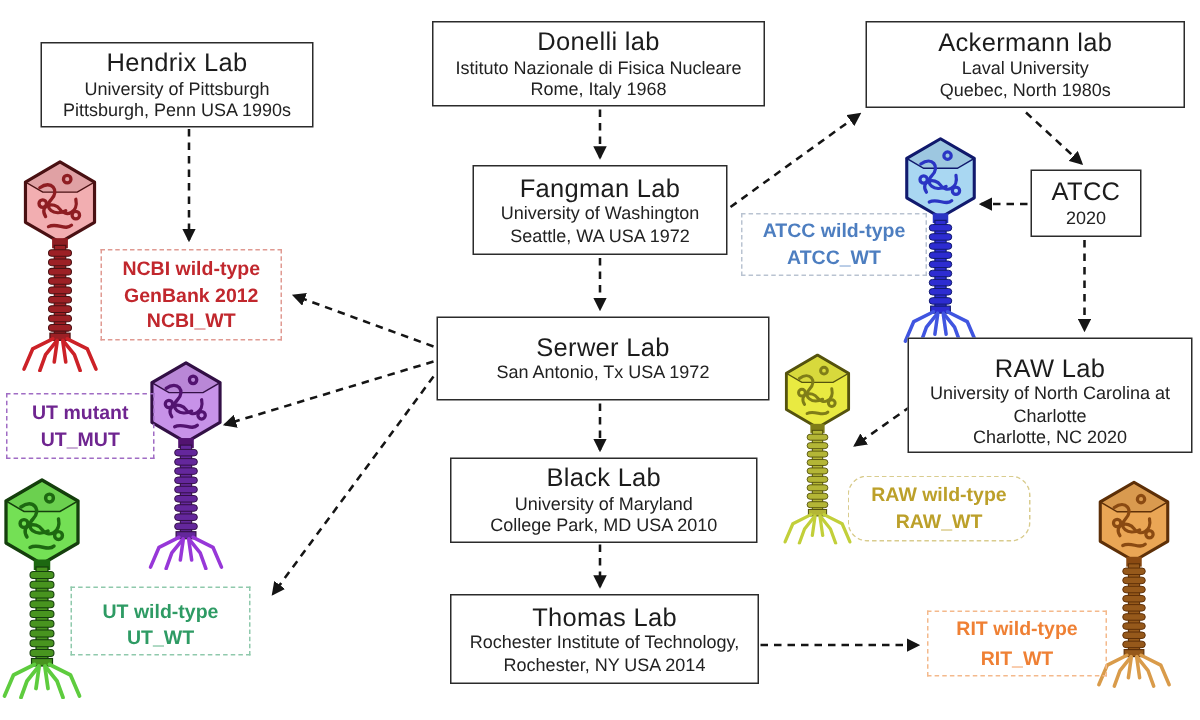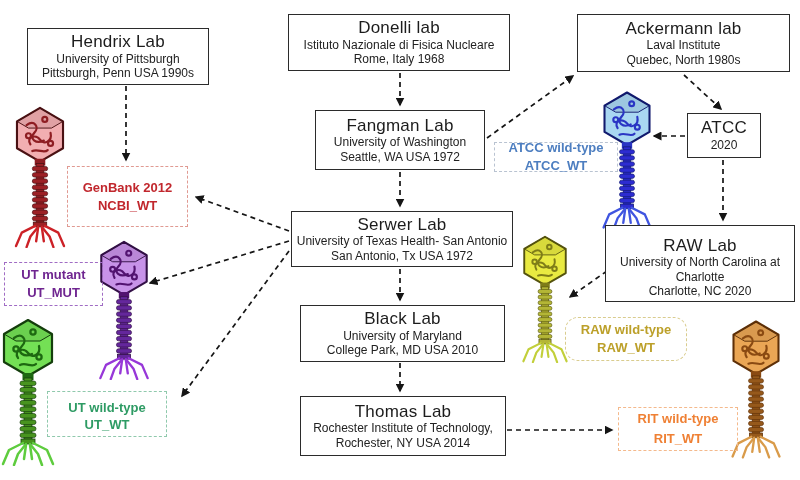--- a/index.html
+++ b/index.html
@@ -107,38 +107,37 @@
   </div>
 
   <div class="lab" style="left:288px;top:14px;width:222px;height:57px;">
     <div class="lab-title">Donelli lab</div>
     <div class="lab-sub">Istituto Nazionale di Fisica Nucleare</div>
     <div class="lab-sub">Rome, Italy 1968</div>
   </div>
 
   <div class="lab" style="left:577px;top:14px;width:213px;height:58px;">
     <div class="lab-title">Ackermann lab</div>
-    <div class="lab-sub">Laval Institute</div>
+    <div class="lab-sub">Laval University</div>
     <div class="lab-sub">Quebec, North 1980s</div>
   </div>
 
   <div class="lab" style="left:315px;top:110px;width:170px;height:60px;">
     <div class="lab-title">Fangman Lab</div>
     <div class="lab-sub">University of Washington</div>
     <div class="lab-sub">Seattle, WA USA 1972</div>
   </div>
 
   <div class="lab" style="left:687px;top:113px;width:74px;height:45px;">
     <div class="lab-title">ATCC</div>
     <div class="lab-sub">2020</div>
   </div>
 
   <div class="lab" style="left:291px;top:211px;width:222px;height:56px;">
     <div class="lab-title">Serwer Lab</div>
-    <div class="lab-sub">University of Texas Health- San Antonio</div>
     <div class="lab-sub">San Antonio, Tx USA 1972</div>
   </div>
 
   <div class="lab" style="left:605px;top:225px;width:190px;height:77px;justify-content:flex-end;">
     <div class="lab-title">RAW Lab</div>
     <div class="lab-sub" style="max-width:170px;">University of North Carolina at Charlotte</div>
     <div class="lab-sub">Charlotte, NC 2020</div>
   </div>
 
   <div class="lab" style="left:300px;top:305px;width:205px;height:57px;">
@@ -147,35 +146,36 @@
     <div class="lab-sub">College Park, MD USA 2010</div>
   </div>
 
   <div class="lab" style="left:300px;top:396px;width:206px;height:60px;">
     <div class="lab-title">Thomas Lab</div>
     <div class="lab-sub">Rochester Institute of Technology,</div>
     <div class="lab-sub">Rochester, NY USA 2014</div>
   </div>
 
   <div class="sample" style="left: 67px; top: 166px; width: 121px; height: 61px; color: rgb(193, 39, 45); border-color: rgb(224, 154, 146);">
+    <div>NCBI wild-type</div>
     <div>GenBank 2012</div>
     <div>NCBI_WT</div>
   </div>
 
   <div class="sample" style="left: 4px; top: 262px; width: 99px; height: 44px; color: rgb(111, 37, 144); border-color: rgb(160, 108, 196);">
     <div>UT mutant</div>
     <div>UT_MUT</div>
   </div>
 
   <div class="sample" style="left: 47px; top: 391px; width: 120px; height: 46px; color: rgb(46, 155, 100); border-color: rgb(143, 201, 172); justify-content: flex-end;">
     <div>UT wild-type</div>
     <div>UT_WT</div>
   </div>
 
-  <div class="sample" style="left: 494px; top: 142px; width: 124px; height: 30px; color: rgb(77, 126, 192); border-color: rgb(185, 195, 209);">
+  <div class="sample" style="left: 494px; top: 142px; width: 124px; height: 42px; color: rgb(77, 126, 192); border-color: rgb(185, 195, 209);">
     <div>ATCC wild-type</div>
     <div>ATCC_WT</div>
   </div>
 
   <div class="sample" style="left: 565px; top: 317px; width: 122px; height: 44px; color: rgb(188, 160, 42); border-color: rgb(217, 204, 142); border-radius: 13px;">
     <div>RAW wild-type</div>
     <div>RAW_WT</div>
   </div>
 
   <div class="sample" style="left: 618px; top: 407px; width: 120px; height: 44px; color: rgb(239, 128, 52); border-color: rgb(244, 185, 140); justify-content: space-between;">

